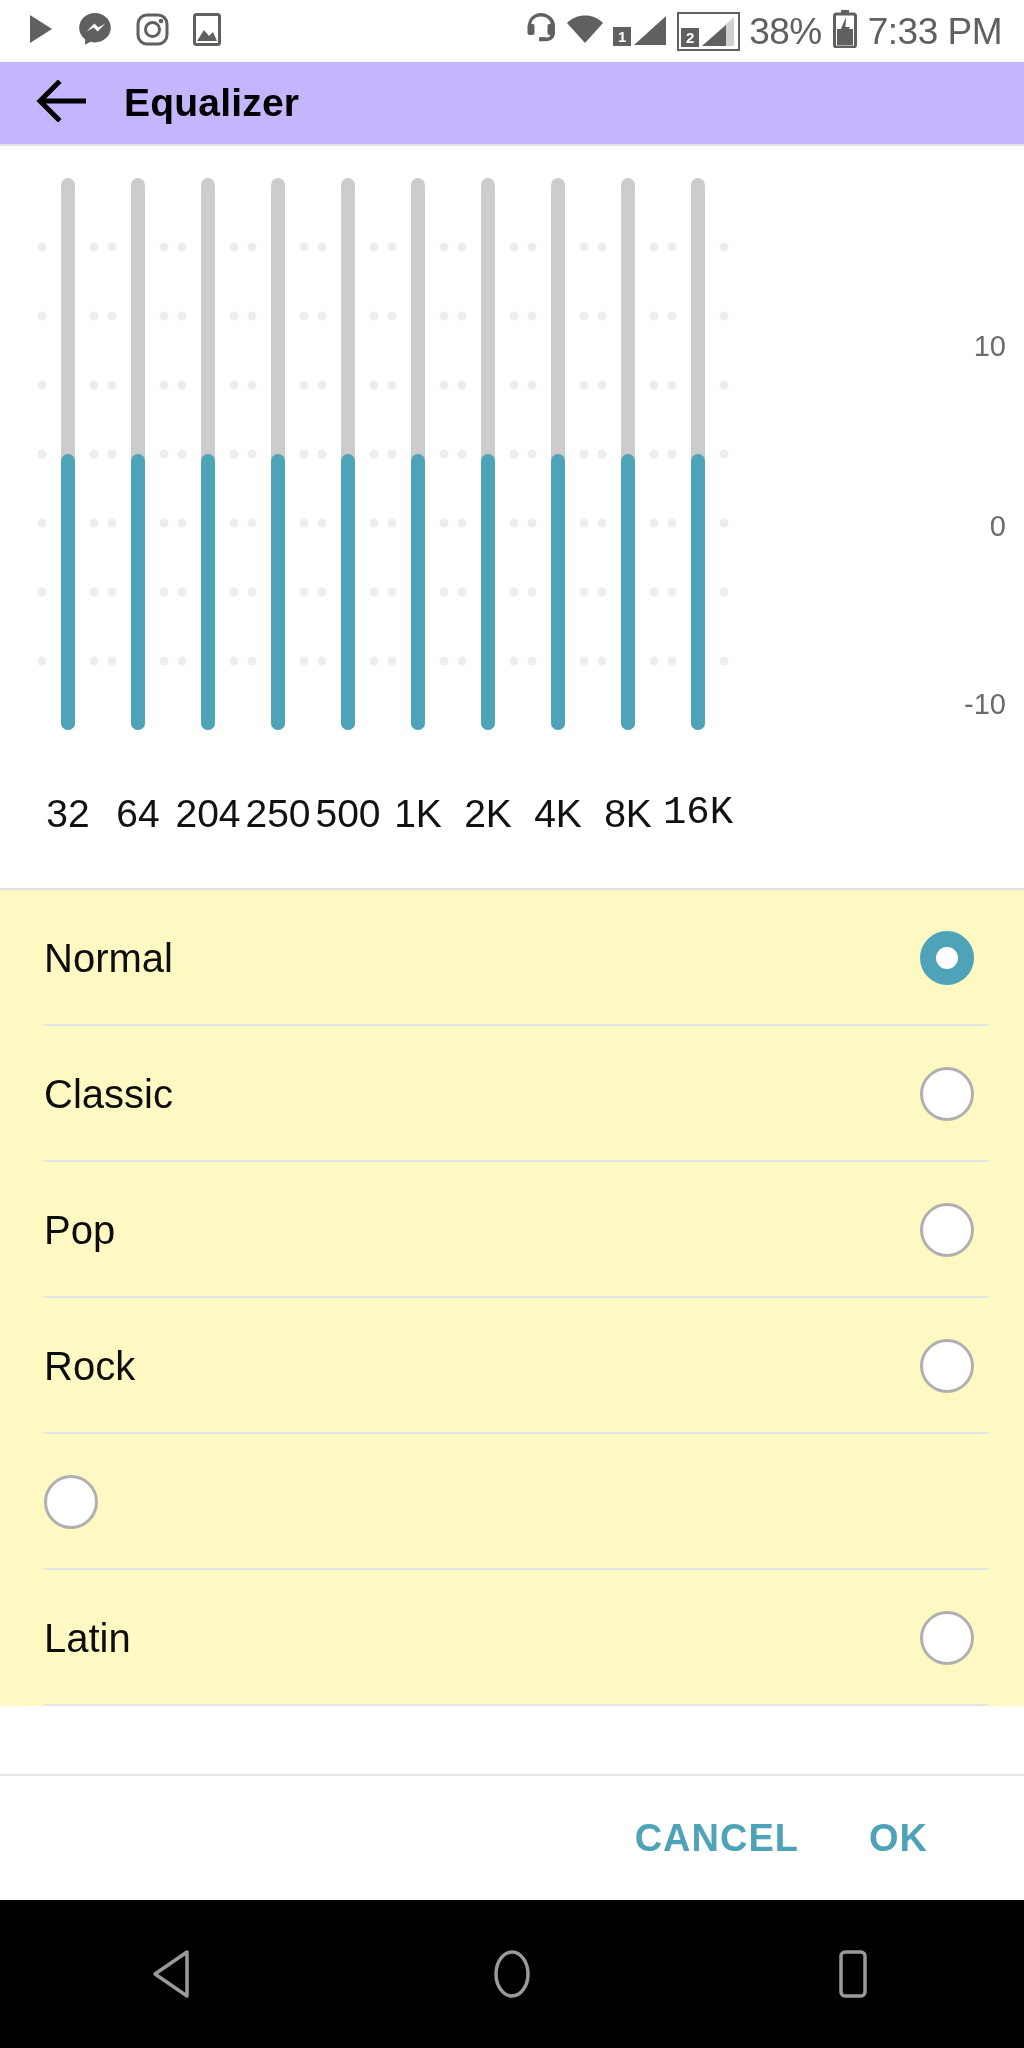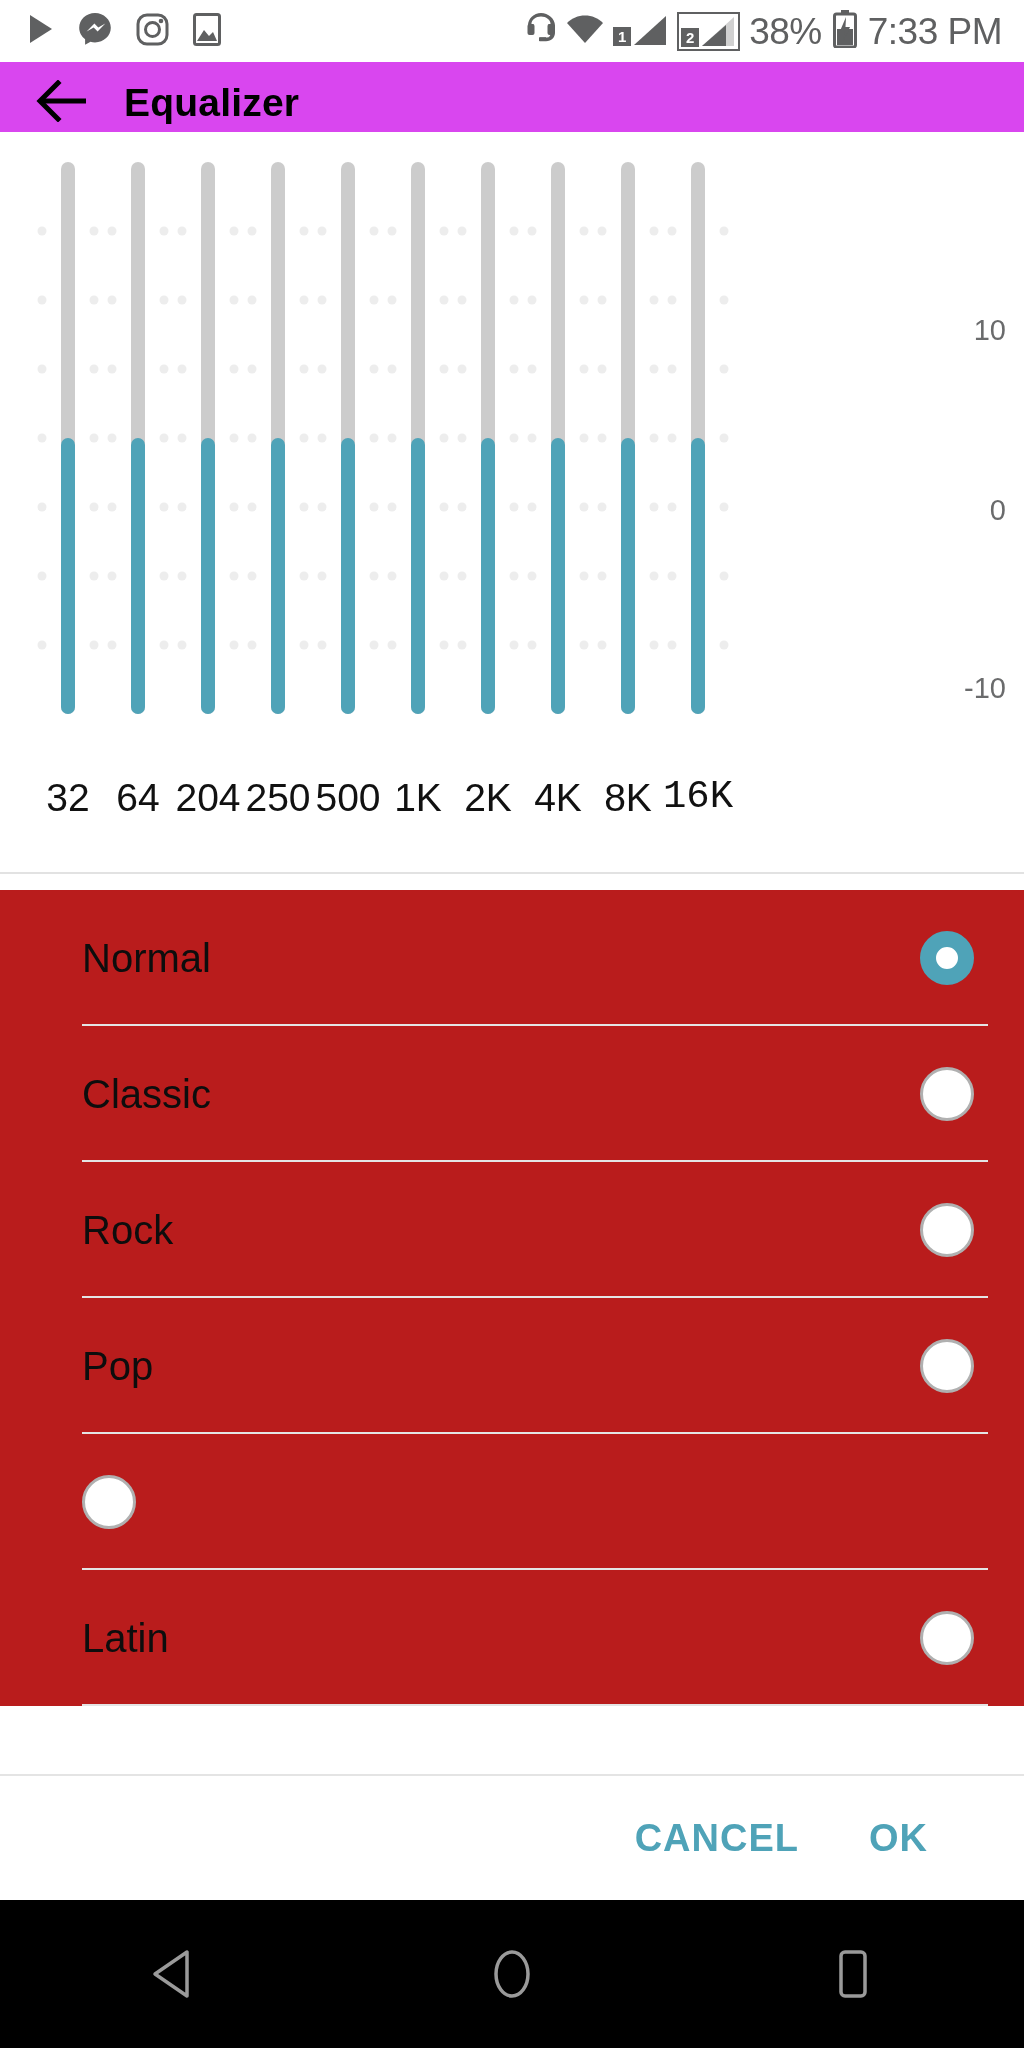--- a/index.html
+++ b/index.html
@@ -32,32 +32,32 @@
     font-size:15px; color:#fff; background:#5f6061;
     width:18px; height:19px; display:flex; align-items:center;
     justify-content:center; font-weight:bold; line-height:1;
     align-self:flex-end; margin-bottom:1px;
   }
   .sim-boxed { border:2px solid #5f6061; padding:2px 2px 1px 2px; }
 
   
   .appbar {
     position:absolute; top:62px; left:0; width:1024px; height:84px;
-    background:#d946ef; display:flex; align-items:center;
+    background:#c4b5fd; display:flex; align-items:center;
     border-bottom:2px solid #e2e2e2;
   }
   .back-arrow { margin-left:36px; cursor:pointer; display:block; }
   .appbar-title {
     margin-left:36px; font-size:39px; font-weight:bold;
     color:#000000; letter-spacing:0.2px;
   }
 
   
   .eq-panel {
-    position:absolute; top:132px; left:0; width:1024px; height:742px;
+    position:absolute; top:148px; left:0; width:1024px; height:742px;
     background:#ffffff; border-bottom:2px solid #e2e2e2;
   }
   .eq-graph { position:absolute; top:0; left:0; width:1024px; height:640px; }
   .eq-dots { position:absolute; top:0; left:0; width:1024px; height:640px; }
   .slider-col {
     position:absolute; top:30px; width:80px; height:552px;
   }
   .slider-track {
     position:absolute; left:50%; transform:translateX(-50%);
     top:0; width:14px; height:552px;
@@ -78,21 +78,21 @@
     display:flex; align-items:flex-start;
   }
   .freq-label {
     position:absolute; font-size:39px; color:#111111;
     text-align:center; line-height:1;
   }
 
   
   .preset-list {
     position:absolute; top:890px; left:0; width:1024px; height:816px;
-    background:#b91c1c; overflow:hidden;padding-left:38px;
+    background:#fef9c3; overflow:hidden;
   }
   .preset-row {
     position:relative; height:136px; display:flex; align-items:center;
     padding:0 0 0 44px; cursor:pointer;
   }
   .preset-row::after {
     content:""; position:absolute; bottom:0; left:44px; right:36px;
     height:2px; background:#e4e4e4;
   }
   .preset-label {
@@ -420,25 +420,25 @@
   <div class="preset-list" id="preset-host">
       <div class="preset-row">
         <span class="preset-label">Normal</span>
         <span class="radio checked" style="border-color: rgb(79, 163, 184);"></span>
       </div>
       <div class="preset-row">
         <span class="preset-label">Classic</span>
         <span class="radio"></span>
       </div>
       <div class="preset-row">
+        <span class="preset-label">Pop</span>
+        <span class="radio"></span>
+      </div>
+      <div class="preset-row">
         <span class="preset-label">Rock</span>
-        <span class="radio"></span>
-      </div>
-      <div class="preset-row">
-        <span class="preset-label">Pop</span>
         <span class="radio"></span>
       </div>
       <div class="preset-row">
         <span class="radio"></span>
       </div>
       <div class="preset-row">
         <span class="preset-label">Latin</span>
         <span class="radio"></span>
       </div>
     </div>

